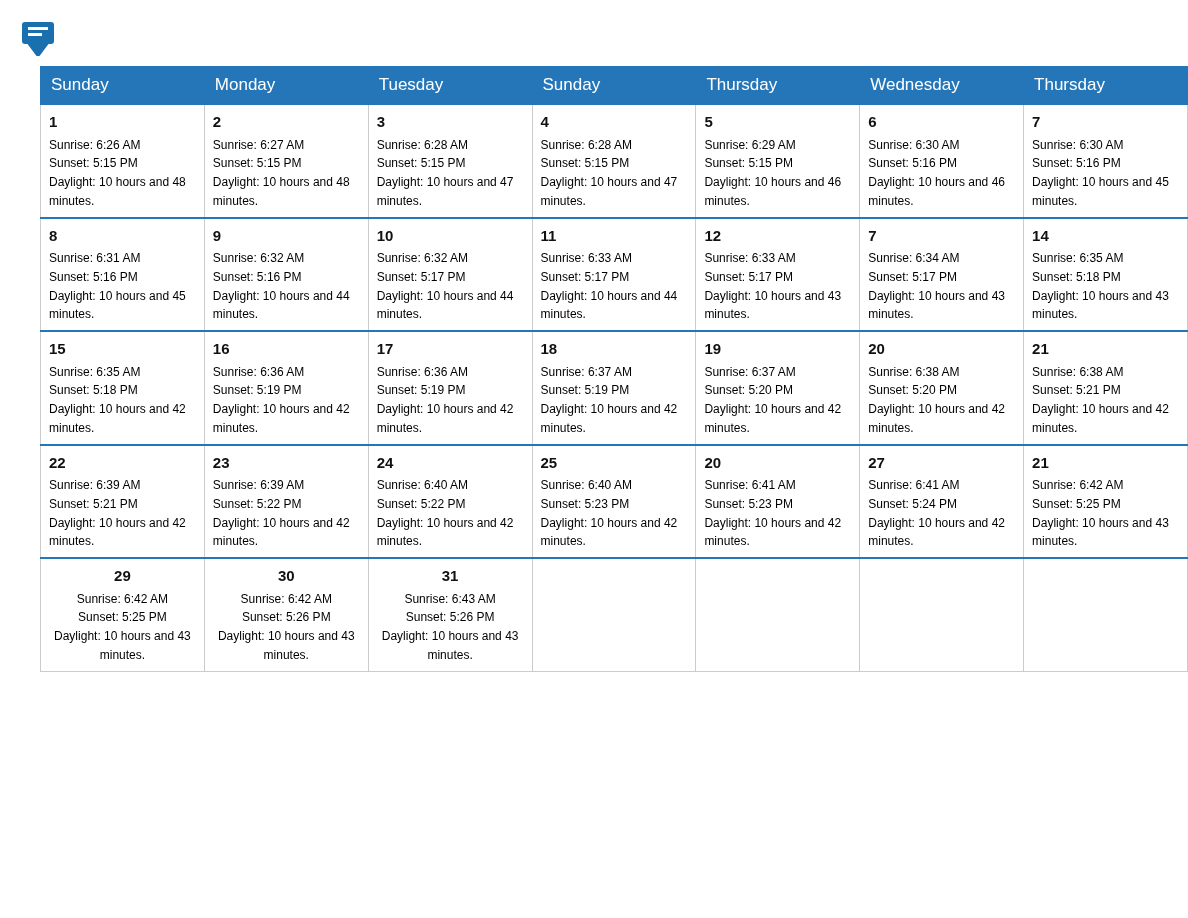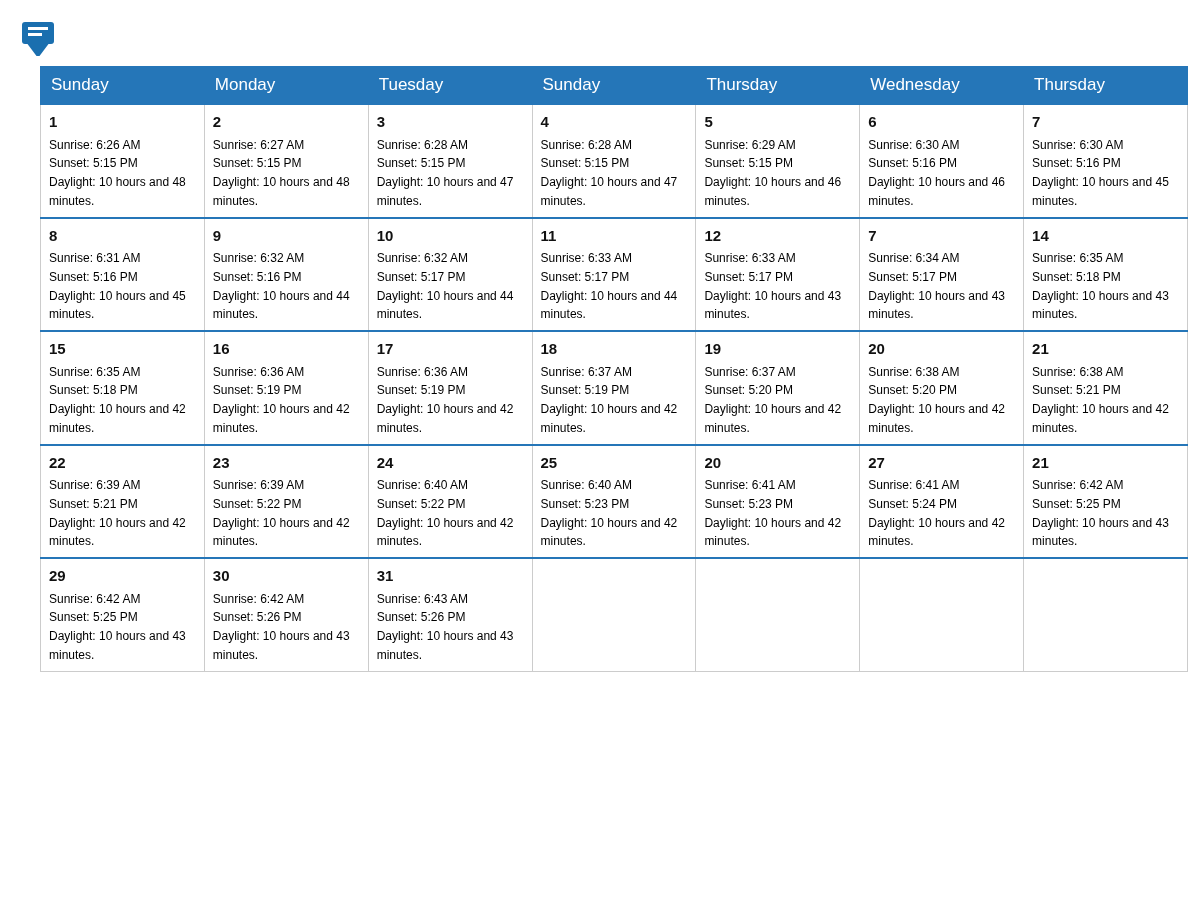--- a/index.html
+++ b/index.html
@@ -76,20 +76,21 @@
       font-size: 12px;
       color: #000000;
       line-height: 1.55;
     }
     .calendar tr td {
       border-top: 2px solid #2576b8;
       border-bottom: none;
     }
     .calendar tr:last-child td {
       border-bottom: 1px solid #ccc;
+      text-align: center;
     }
     .calendar td.empty {
       background: #fff;
     }
     .logo-icon {
       display: inline-flex;
       flex-direction: column;
       align-items: center;
       margin-right: 2px;
     }

